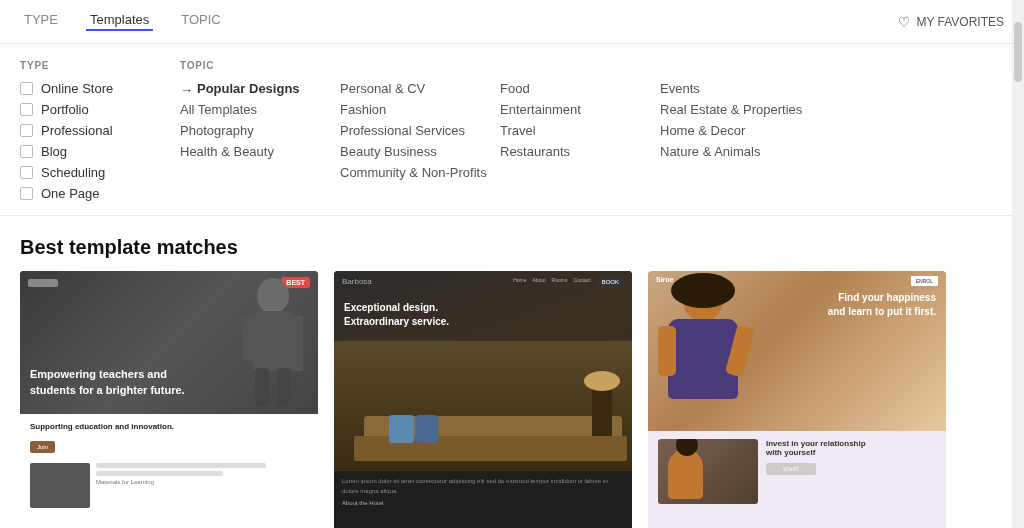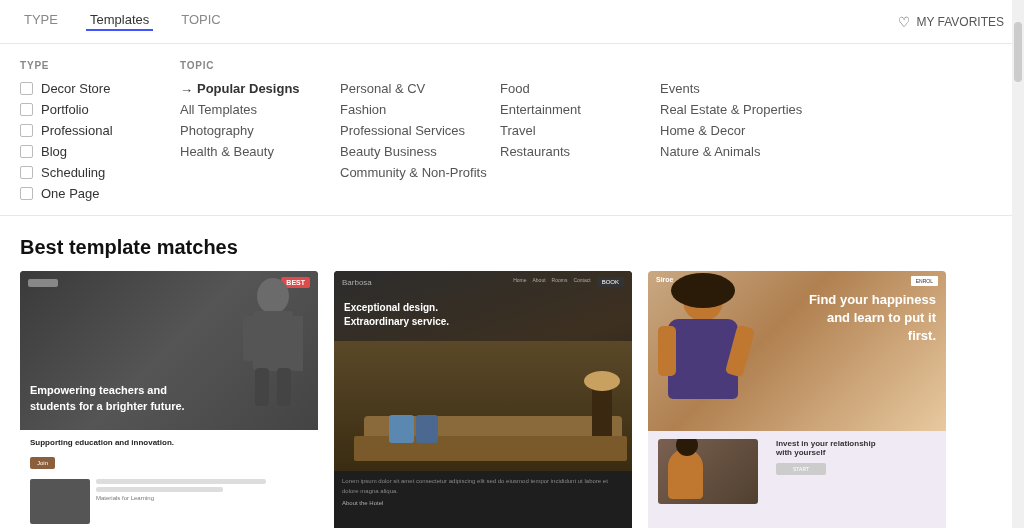--- a/index.html
+++ b/index.html
@@ -145,21 +145,21 @@
       background: #ccc;
       cursor: pointer;
     }
 
     
     .card-1 {
       background: #2a2a2a;
     }
 
     .card-1-top {
-      height: 159px;
+      height: 143px;
       background: linear-gradient(135deg, #3a3a3a 0%, #555 50%, #444 100%);
       position: relative;
       overflow: hidden;
     }
 
     .card-1-label-bar {
       display: flex;
       justify-content: space-between;
       align-items: center;
       padding: 6px 8px;
@@ -247,21 +247,21 @@
     .card-2-top {
       height: 200px;
       background: linear-gradient(160deg, #2c2c2c 0%, #3d3020 50%, #1a1a1a 100%);
       position: relative;
       overflow: hidden;
     }
 
     .card-2-top-bar {
       display: flex;
       justify-content: space-between;
-      align-items: center;
+      align-items: flex-start;
       padding: 6px 8px;
     }
 
     .card-2-brand {
       font-size: 8px;
       color: #aaa;
       font-weight: 500;
     }
 
     .card-2-nav {
@@ -331,21 +331,21 @@
       font-size: 5px;
       padding: 2px 5px;
       border-radius: 1px;
     }
 
     .card-3-hero-text {
       position: absolute;
       top: 20px;
       right: 10px;
       color: #fff;
-      font-size: 13px;
+      font-size: 10px;
       font-weight: 700;
       line-height: 1.4;
       text-align: right;
       width: 140px;
     }
 
     .card-3-bottom {
       height: 110px;
       background: #f0eaf5;
       padding: 8px 10px;
@@ -406,21 +406,21 @@
       <span>MY FAVORITES</span>
     </div>
   </div>
 
   <div class="filter-area">
 
     <div class="filter-col">
       <div class="filter-label">TYPE</div>
       <label class="filter-item">
         <input type="checkbox" style="">
-        <span>Decor Store</span>
+        <span>Online Store</span>
       </label>
       <label class="filter-item">
         <input type="checkbox" style="">
         <span>Portfolio</span>
       </label>
       <label class="filter-item">
         <input type="checkbox" style="">
         <span>Professional</span>
       </label>
       <label class="filter-item">
@@ -553,21 +553,21 @@
 
           <div style="position:absolute;top:48px;left:15px;width:70px;height:80px;background:#4a3a7a;border-radius:10px 10px 5px 5px;"></div>
 
           <div style="position:absolute;top:55px;left:5px;width:18px;height:50px;background:#c07830;border-radius:5px;"></div>
           <div style="position:absolute;top:55px;left:78px;width:18px;height:50px;background:#c07830;border-radius:5px;transform:rotate(15deg);"></div>
         </div>
         <div class="card-3-hero-text">Find your happiness<br>and learn to put it first.</div>
       </div>
       <div class="card-3-bottom">
 
-        <div style="display:flex;gap:18px;margin-bottom:6px;">
+        <div style="display:flex;gap:8px;margin-bottom:6px;">
           <div style="width:100px;height:65px;background:linear-gradient(135deg,#7a6050 0%,#504030 100%);border-radius:3px;flex-shrink:0;overflow:hidden;position:relative;">
 
             <div style="position:absolute;bottom:5px;left:10px;width:35px;height:50px;background:#c07830;border-radius:20px 20px 5px 5px;"></div>
             <div style="position:absolute;bottom:48px;left:18px;width:22px;height:22px;background:#2a1a08;border-radius:50%;"></div>
           </div>
           <div style="flex:1;">
             <div class="card-3-sub-text">Invest in your relationship<br>with yourself</div>
             <div style="background:#ccc;height:12px;width:50px;margin-top:6px;border-radius:2px;display:flex;align-items:center;justify-content:center;font-size:5px;color:#fff;">START</div>
           </div>
         </div>

